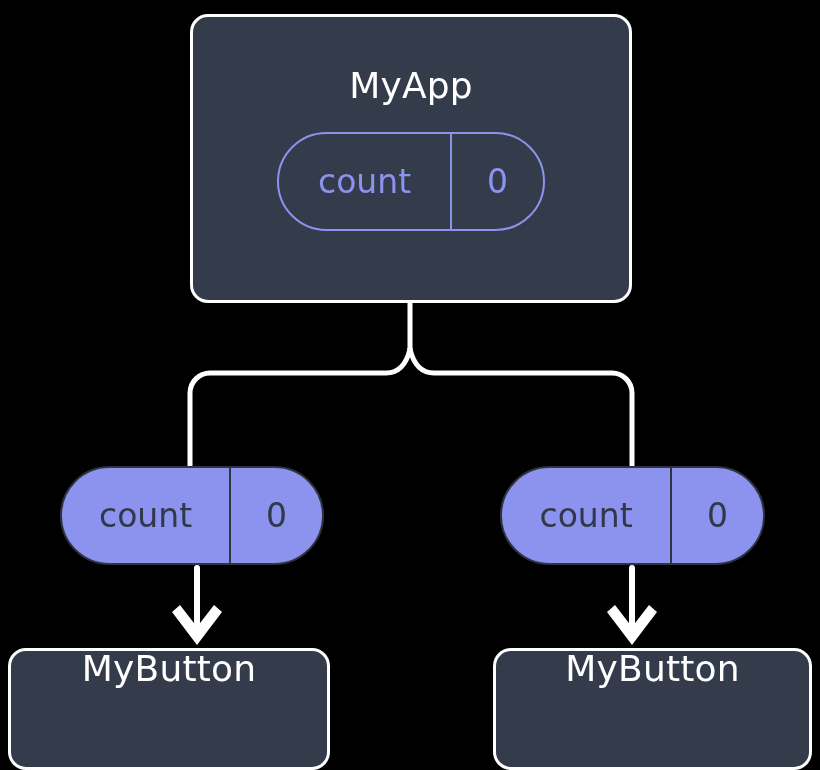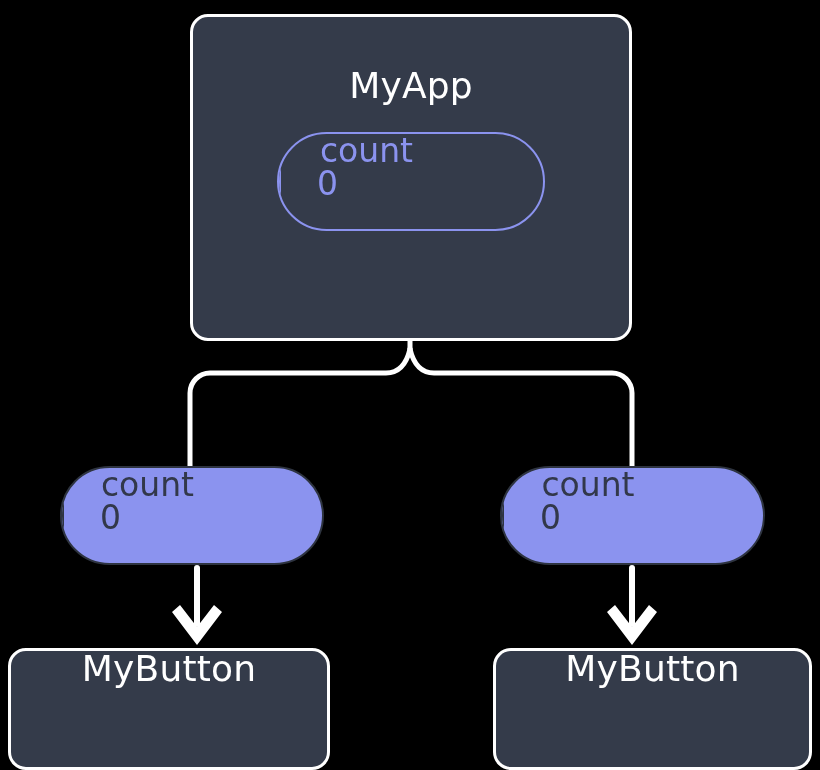--- a/index.html
+++ b/index.html
@@ -40,21 +40,21 @@
     line-height: 1;
     font-weight: 400;
     letter-spacing: 0.2px;
     white-space: nowrap;
   }
 
   #card-myapp {
     left: 190px;
     top: 14px;
     width: 442px;
-    height: 327px;
+    height: 289px;
     z-index: 6;
   }
   #card-myapp .card-title { margin-top: 51px; }
 
   .card-leaf {
     justify-content: flex-start;
     z-index: 6;
   }
   #card-mybutton-left {
     left: 8px;
@@ -71,21 +71,20 @@
 
   
   .pill {
     position: absolute;
     box-sizing: border-box;
     display: flex;
     align-items: stretch;
     border-radius: 999px;
     overflow: hidden;
     z-index: 7;
-    flex-direction: column;
   }
   .pill .pill-key,
   .pill .pill-val {
     display: flex;
     align-items: center;
     justify-content: center;
     font-size: 33px;
     line-height: 1;
     white-space: nowrap;
   }

